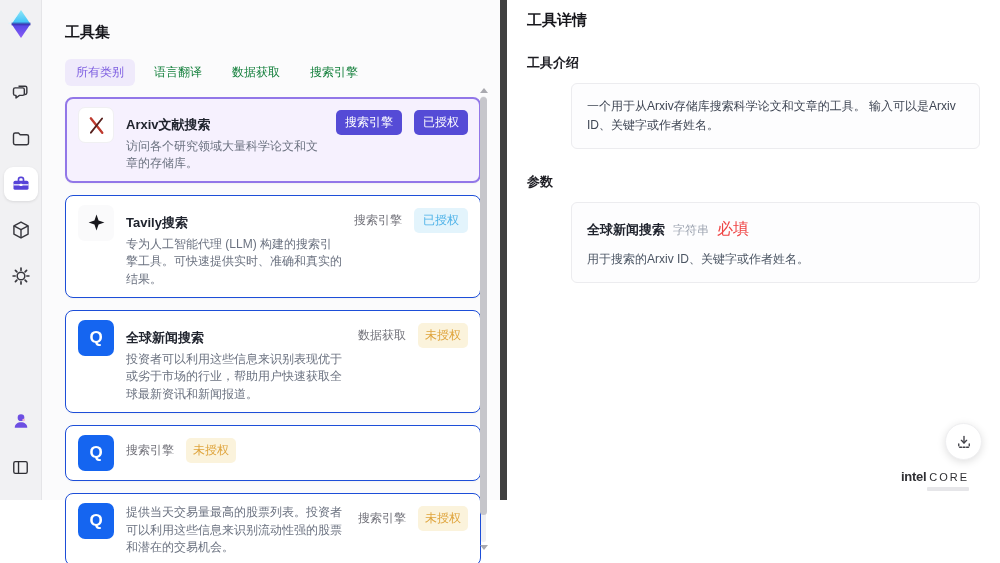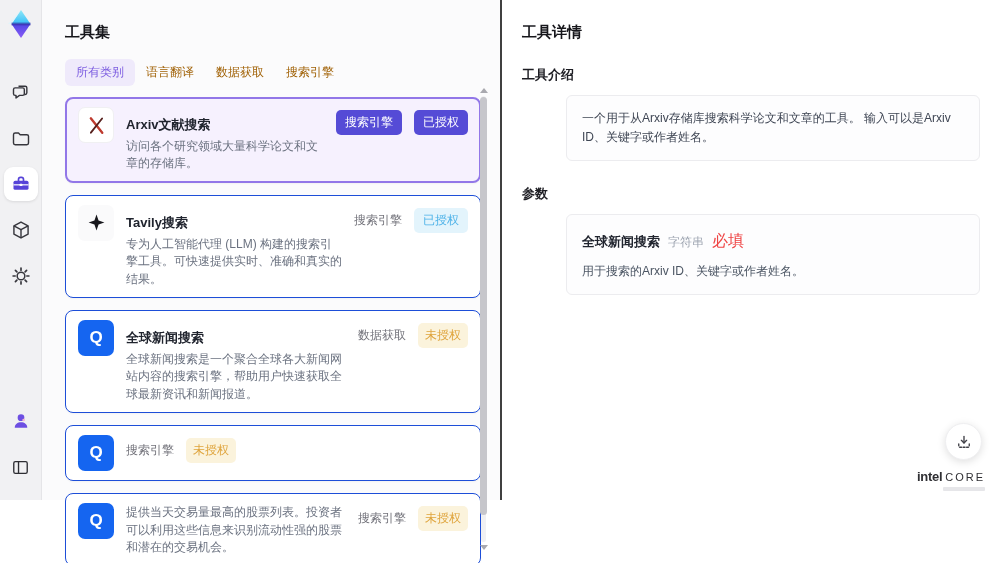--- a/index.html
+++ b/index.html
@@ -21,22 +21,22 @@
   }
   .rail-item.active { background: #FFFFFF; box-shadow: 0 1px 3px rgba(0,0,0,.10); }
   .rail-spacer { flex: 1; }
 
   
   .list-pane {
     width: 458px; flex: none; background: #FBFBFC; position: relative;
     padding: 18px 0 0 23px;
   }
   .page-title { font-size: 15px; font-weight: 700; color: #17171C; margin-top: 5px; }
-  .tabs { display: flex; align-items: center; gap: 0; margin-top: 17px; }
-  .tab { font-size: 12px; color: #a16207; padding: 5px 11px; border-radius: 6px; cursor: pointer; white-space: nowrap; }
+  .tabs { display: flex; align-items: center; gap: 8px; margin-top: 17px; }
+  .tab { font-size: 12px; color: #15803d; padding: 5px 11px; border-radius: 6px; cursor: pointer; white-space: nowrap; }
   .tab.active { background: var(--tab-bg, #EFEAFB); color: var(--tab-text, #7C5CE0); }
 
   .tool-list { margin-top: 11px; width: 416px; display: flex; flex-direction: column; gap: 12px; }
   .tool-card {
     background: #fff; border: 1px solid #1d4ed8; border-radius: 8px;
     padding: 9px 12px; display: flex; gap: 12px; align-items: flex-start;
     box-shadow: 0 1px 2px rgba(0,0,0,.04); cursor: pointer;
   }
   .tool-card.selected {
     background: var(--accent-bg, #F6F1FE);
@@ -64,41 +64,41 @@
   
   .scrollbar { position: absolute; right: 12px; top: 88px; height: 462px; width: 9px; }
   .sb-track { position: absolute; left: 2px; top: 8px; bottom: 8px; width: 5px; background: #F0F0F2; border-radius: 3px; }
   .sb-thumb { position: absolute; left: 1px; top: 9px; height: 418px; width: 7px; background: #C6C6CB; border-radius: 4px; cursor: pointer; }
   .sb-up, .sb-down { position: absolute; left: 0; width: 0; height: 0; margin-left: 0.5px;
     border-left: 4px solid transparent; border-right: 4px solid transparent; }
   .sb-up { top: 0; border-bottom: 5px solid #A9A9AF; }
   .sb-down { bottom: 0; border-top: 5px solid #A9A9AF; }
 
   
-  .detail-pane { flex: 1; background: #FFFFFF; border-left: 2px solid #404040; padding: 18px 20px 0; position: relative; }
+  .detail-pane { flex: 1; background: #FFFFFF; border-left: 7px solid #404040; padding: 6px 20px 0; position: relative; }
   .detail-title { font-size: 15px; font-weight: 700; color: #17171C; margin-top: 5px; }
   .section-title { font-size: 13px; font-weight: 700; color: #1D1D23; margin: 24px 0 11px; }
   .detail-card {
     border: 1px solid #ECECEF; border-radius: 6px; background: #FDFDFE;
     padding: 13px 15px; font-size: 12px; color: #3F4654; line-height: 1.6; margin-left: 44px;
   }
   .param-head { display: flex; align-items: baseline; gap: 8px; }
   .param-name { font-size: 13px; font-weight: 700; color: #20242E; }
   .param-type { font-size: 12px; color: #9CA3AF; }
   .param-req  { font-size: 16px; color: #ef4444; }
   .param-desc { margin-top: 8px; font-size: 12px; color: #4B5563; }
 
   
   .fab {
     position: absolute; right: 18px; bottom: 40px; width: 37px; height: 37px;
     border-radius: 50%; background: #fff; border: 1px solid #EFEFF1;
     box-shadow: 0 2px 8px rgba(0,0,0,.13);
     display: flex; align-items: center; justify-content: center; cursor: pointer;
   }
-  .brand { position: absolute; right: 15px; bottom: 9px; text-align: right; line-height: 1.1; }
+  .brand { position: absolute; right: 31px; bottom: 9px; text-align: right; line-height: 1.1; }
   .brand-row { font-size: 13px; color: #2F2F33; }
   .brand-intel { font-weight: 700; letter-spacing: -0.3px; }
   .brand-core { font-size: 11px; letter-spacing: 2px; font-weight: 500; margin-left: 3px; }
   .brand-sub { margin-top: 3px; margin-left: auto; width: 42px; height: 4px; background: #E6E6E9; border-radius: 1px; }
 </style>
 </head>
 <body>
 
 <div class="app">
 
@@ -216,21 +216,21 @@
       <span class="chip chip-plain">搜索引擎</span>
       <span class="chip chip-blue">已授权</span>
     </div>
   </div>
         <div class="tool-card">
     <div class="tool-icon tile-blue-q">
             <span class="qglyph">Q</span>
           </div>
     <div class="tool-main">
       <div class="tool-name">全球新闻搜索</div>
-      <div class="tool-desc">全球新闻搜索是一个聚合全球各大新闻网站内容的搜索引擎，帮助用户快速获取全球最新资讯和新闻报道。</div>
+      <div class="tool-desc">投资者可以利用这些信息来识别表现优于或劣于市场的行业，帮助用户快速获取全球最新资讯和新闻报道。</div>
     </div>
     <div class="tool-meta">
       <span class="chip chip-plain">数据获取</span>
       <span class="chip chip-orange">未授权</span>
     </div>
   </div>
         <div class="tool-card">
     <div class="tool-icon tile-blue-q">
             <span class="qglyph">Q</span>
           </div>

